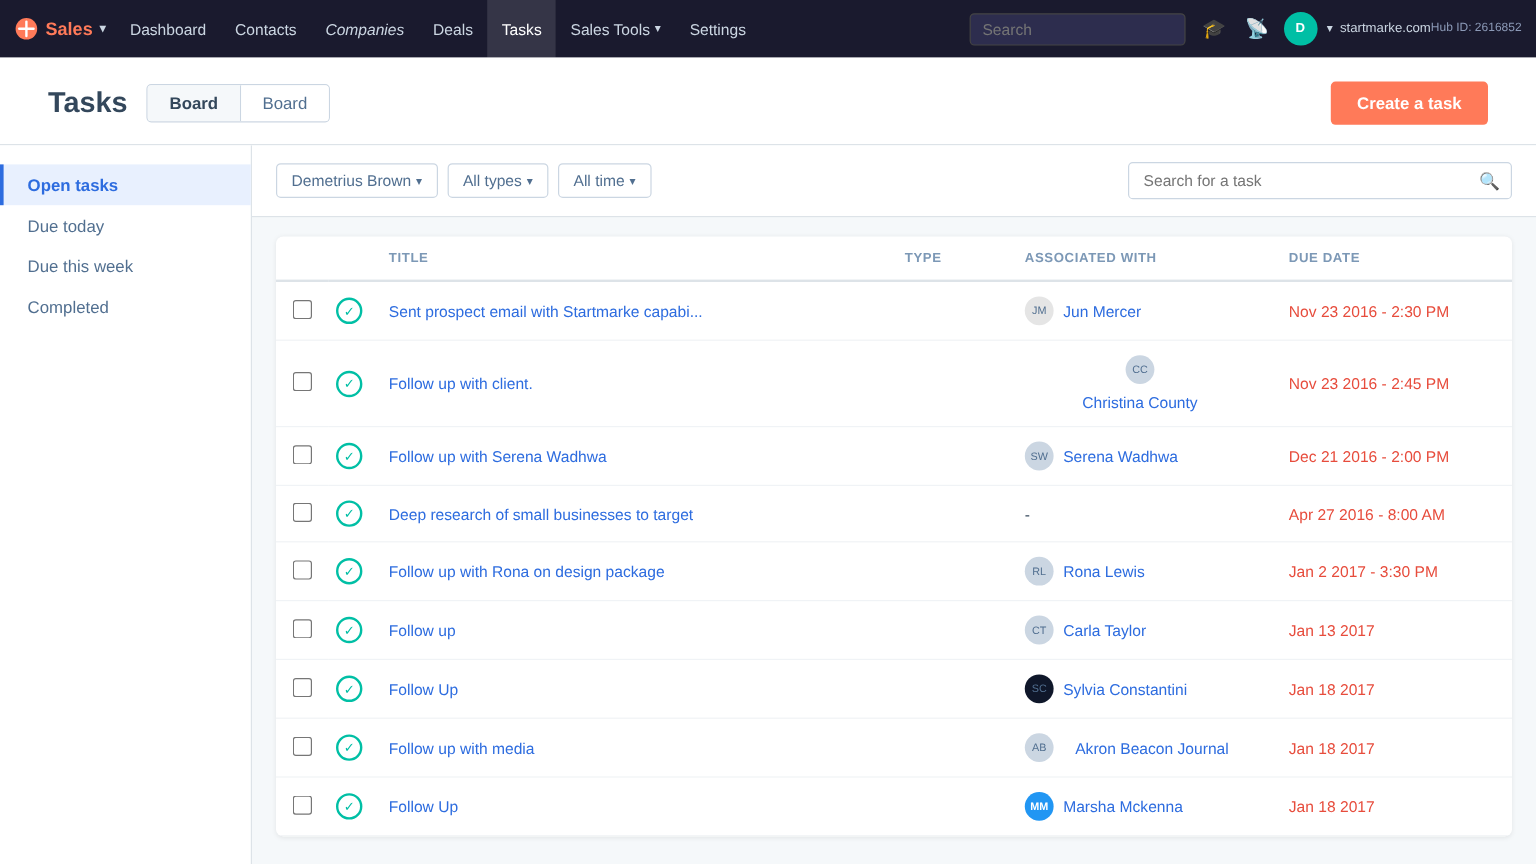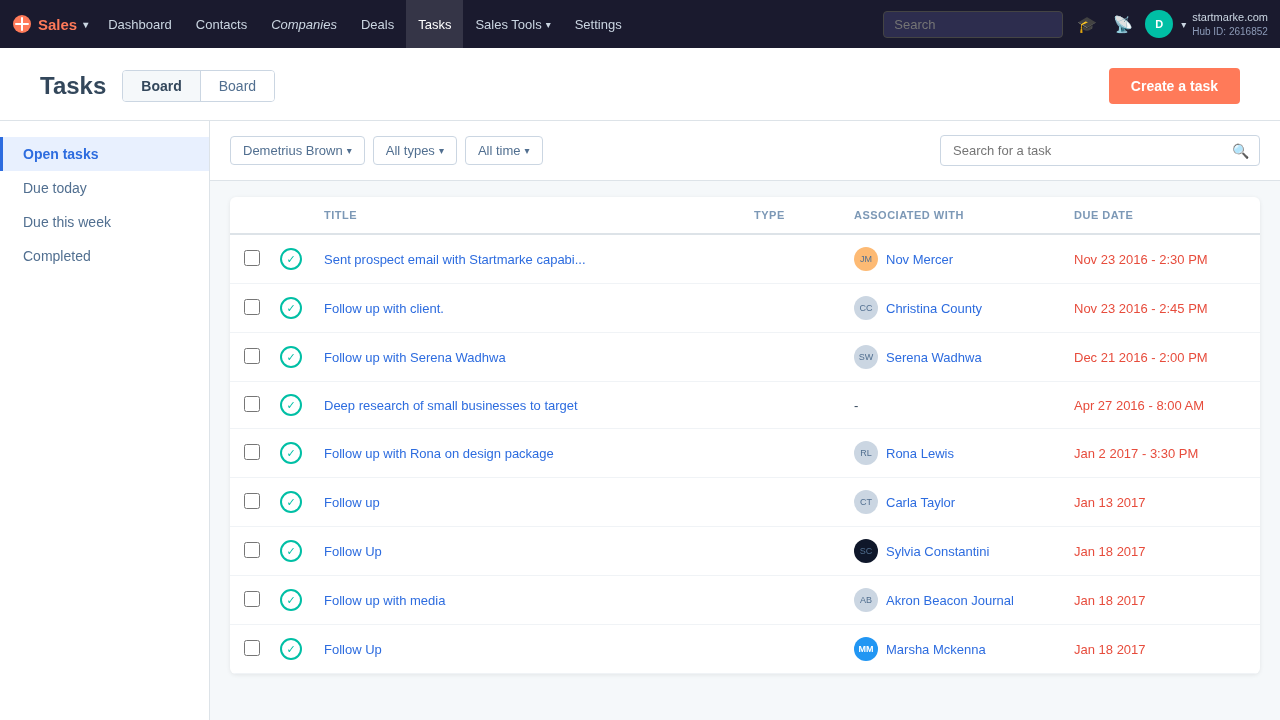--- a/index.html
+++ b/index.html
@@ -33,21 +33,21 @@
     </div>
     <div style="color:#cbd6e2;font-size:13px;padding:0 12px;height:48px;display:flex;align-items:center;cursor:pointer;">Settings</div>
     <div style="flex:1;"></div>
     <input type="text" style="background: rgb(45, 45, 78); border: 1px solid rgb(68, 68, 68); border-radius: 4px; color: rgb(203, 214, 226); font-size: 13px; padding: 5px 10px; width: 180px; outline: none;" placeholder="Search">
     <div style="display:flex;align-items:center;gap:8px;margin-left:10px;">
       <button style="color:#cbd6e2;background:none;border:none;cursor:pointer;font-size:16px;padding:4px;display:flex;align-items:center;">🎓</button>
       <button style="color:#cbd6e2;background:none;border:none;cursor:pointer;font-size:16px;padding:4px;display:flex;align-items:center;">📡</button>
       <button style="background:#00bfa5;border:none;cursor:pointer;width:28px;height:28px;border-radius:50%;display:flex;align-items:center;justify-content:center;color:#fff;font-size:11px;font-weight:700;">D</button>
       <span style="color:#cbd6e2;font-size:10px;">▾</span>
     </div>
-    <div style="display:flex;flex-direction:column;margin-left:6px;cursor:pointer;">
+    <div style="display:flex;margin-left:6px;cursor:pointer;">
       <span style="color:#cbd6e2;font-size:11px;line-height:1.3;">startmarke.com</span>
       <span style="color:#8c9ab7;font-size:10px;line-height:1.3;">Hub ID: 2616852</span>
     </div>
   </div>
 </nav>
 
 <div style="padding:20px 40px 16px;display:flex;align-items:center;gap:16px;border-bottom:1px solid #dde3e8;background:#fff;">
   <h1 style="font-size:24px;font-weight:600;color:#33475b;">Tasks</h1>
   <div style="display:flex;border:1px solid #cbd6e2;border-radius:4px;overflow:hidden;">
     <button style="padding:7px 18px;background:#f5f8fa;border:none;cursor:pointer;font-size:14px;color:#33475b;font-weight:600;border-right:1px solid #cbd6e2;">Board</button>
@@ -101,33 +101,33 @@
           </tr>
         </thead>
         <tbody id="tasks-tbody">
         <tr style="border-bottom: 1px solid rgb(240, 243, 246);">
               <td style="padding: 12px 14px; vertical-align: middle;"><input type="checkbox" style="width: 16px; height: 16px; border: 1px solid rgb(203, 214, 226); border-radius: 2px; cursor: pointer; accent-color: rgb(45, 108, 223);"></td>
               <td style="padding: 12px 6px; vertical-align: middle;"><div style="width: 22px; height: 22px; border-radius: 50%; border: 2px solid rgb(0, 191, 165); display: inline-flex; align-items: center; justify-content: center; color: rgb(0, 191, 165); font-size: 11px; cursor: pointer;">✓</div></td>
               <td style="padding: 12px 14px; font-size: 13px; vertical-align: middle;"><a href="#" style="color: rgb(45, 108, 223); text-decoration: none; cursor: pointer;">Sent prospect email with Startmarke capabi...</a></td>
               <td style="padding: 12px 14px; font-size: 13px; color: rgb(51, 71, 91); vertical-align: middle;"></td>
               <td style="padding: 12px 14px; font-size: 13px; vertical-align: middle;">
                 <div style="display: flex; align-items: center; gap: 8px;">
-                  <div style="width: 24px; height: 24px; border-radius: 50%; background: #fdba74; display: flex; align-items: center; justify-content: center; font-size: 9px; color: rgb(81, 111, 144); flex-shrink: 0;">JM</div>
-                  <a href="#" style="color: rgb(45, 108, 223); text-decoration: none; cursor: pointer;">Nov Mercer</a>
+                  <div style="width: 24px; height: 24px; border-radius: 50%; background: #e5e5e5; display: flex; align-items: center; justify-content: center; font-size: 9px; color: rgb(81, 111, 144); flex-shrink: 0;">JM</div>
+                  <a href="#" style="color: rgb(45, 108, 223); text-decoration: none; cursor: pointer;">Jun Mercer</a>
                 </div>
               </td>
               <td style="padding: 12px 14px; font-size: 13px; color: rgb(231, 76, 60); vertical-align: middle;">Nov 23 2016 - 2:30 PM</td>
             </tr>
             <tr style="border-bottom: 1px solid rgb(240, 243, 246);">
               <td style="padding: 12px 14px; vertical-align: middle;"><input type="checkbox" style="width: 16px; height: 16px; border: 1px solid rgb(203, 214, 226); border-radius: 2px; cursor: pointer; accent-color: rgb(45, 108, 223);"></td>
               <td style="padding: 12px 6px; vertical-align: middle;"><div style="width: 22px; height: 22px; border-radius: 50%; border: 2px solid rgb(0, 191, 165); display: inline-flex; align-items: center; justify-content: center; color: rgb(0, 191, 165); font-size: 11px; cursor: pointer;">✓</div></td>
               <td style="padding: 12px 14px; font-size: 13px; vertical-align: middle;"><a href="#" style="color: rgb(45, 108, 223); text-decoration: none; cursor: pointer;">Follow up with client.</a></td>
               <td style="padding: 12px 14px; font-size: 13px; color: rgb(51, 71, 91); vertical-align: middle;"></td>
               <td style="padding: 12px 14px; font-size: 13px; vertical-align: middle;">
-                <div style="display: flex; align-items: center; gap: 8px;">
+                <div style="display: flex; align-items: center; gap: 8px; flex-direction: column;">
                   <div style="width: 24px; height: 24px; border-radius: 50%; background: rgb(203, 214, 226); display: flex; align-items: center; justify-content: center; font-size: 9px; color: rgb(81, 111, 144); flex-shrink: 0;">CC</div>
                   <a href="#" style="color: rgb(45, 108, 223); text-decoration: none; cursor: pointer;">Christina County</a>
                 </div>
               </td>
               <td style="padding: 12px 14px; font-size: 13px; color: rgb(231, 76, 60); vertical-align: middle;">Nov 23 2016 - 2:45 PM</td>
             </tr>
             <tr style="border-bottom: 1px solid rgb(240, 243, 246);">
               <td style="padding: 12px 14px; vertical-align: middle;"><input type="checkbox" style="width: 16px; height: 16px; border: 1px solid rgb(203, 214, 226); border-radius: 2px; cursor: pointer; accent-color: rgb(45, 108, 223);"></td>
               <td style="padding: 12px 6px; vertical-align: middle;"><div style="width: 22px; height: 22px; border-radius: 50%; border: 2px solid rgb(0, 191, 165); display: inline-flex; align-items: center; justify-content: center; color: rgb(0, 191, 165); font-size: 11px; cursor: pointer;">✓</div></td>
               <td style="padding: 12px 14px; font-size: 13px; vertical-align: middle;"><a href="#" style="color: rgb(45, 108, 223); text-decoration: none; cursor: pointer;">Follow up with Serena Wadhwa</a></td>
@@ -188,21 +188,21 @@
               <td style="padding: 12px 14px; font-size: 13px; color: rgb(231, 76, 60); vertical-align: middle;">Jan 18 2017</td>
             </tr>
             <tr style="border-bottom: 1px solid rgb(240, 243, 246);">
               <td style="padding: 12px 14px; vertical-align: middle;"><input type="checkbox" style="width: 16px; height: 16px; border: 1px solid rgb(203, 214, 226); border-radius: 2px; cursor: pointer; accent-color: rgb(45, 108, 223);"></td>
               <td style="padding: 12px 6px; vertical-align: middle;"><div style="width: 22px; height: 22px; border-radius: 50%; border: 2px solid rgb(0, 191, 165); display: inline-flex; align-items: center; justify-content: center; color: rgb(0, 191, 165); font-size: 11px; cursor: pointer;">✓</div></td>
               <td style="padding: 12px 14px; font-size: 13px; vertical-align: middle;"><a href="#" style="color: rgb(45, 108, 223); text-decoration: none; cursor: pointer;">Follow up with media</a></td>
               <td style="padding: 12px 14px; font-size: 13px; color: rgb(51, 71, 91); vertical-align: middle;"></td>
               <td style="padding: 12px 14px; font-size: 13px; vertical-align: middle;">
                 <div style="display: flex; align-items: center; gap: 8px;">
                   <div style="width: 24px; height: 24px; border-radius: 50%; background: rgb(203, 214, 226); display: flex; align-items: center; justify-content: center; font-size: 9px; color: rgb(81, 111, 144); flex-shrink: 0;">AB</div>
-                  <a href="#" style="color: rgb(45, 108, 223); text-decoration: none; cursor: pointer;">Akron Beacon Journal</a>
+                  <a href="#" style="color: rgb(45, 108, 223); text-decoration: none; cursor: pointer; margin-left: 10px;">Akron Beacon Journal</a>
                 </div>
               </td>
               <td style="padding: 12px 14px; font-size: 13px; color: rgb(231, 76, 60); vertical-align: middle;">Jan 18 2017</td>
             </tr>
             <tr style="border-bottom: 1px solid rgb(240, 243, 246);">
               <td style="padding: 12px 14px; vertical-align: middle;"><input type="checkbox" style="width: 16px; height: 16px; border: 1px solid rgb(203, 214, 226); border-radius: 2px; cursor: pointer; accent-color: rgb(45, 108, 223);"></td>
               <td style="padding: 12px 6px; vertical-align: middle;"><div style="width: 22px; height: 22px; border-radius: 50%; border: 2px solid rgb(0, 191, 165); display: inline-flex; align-items: center; justify-content: center; color: rgb(0, 191, 165); font-size: 11px; cursor: pointer;">✓</div></td>
               <td style="padding: 12px 14px; font-size: 13px; vertical-align: middle;"><a href="#" style="color: rgb(45, 108, 223); text-decoration: none; cursor: pointer;">Follow Up</a></td>
               <td style="padding: 12px 14px; font-size: 13px; color: rgb(51, 71, 91); vertical-align: middle;"></td>
               <td style="padding: 12px 14px; font-size: 13px; vertical-align: middle;">

